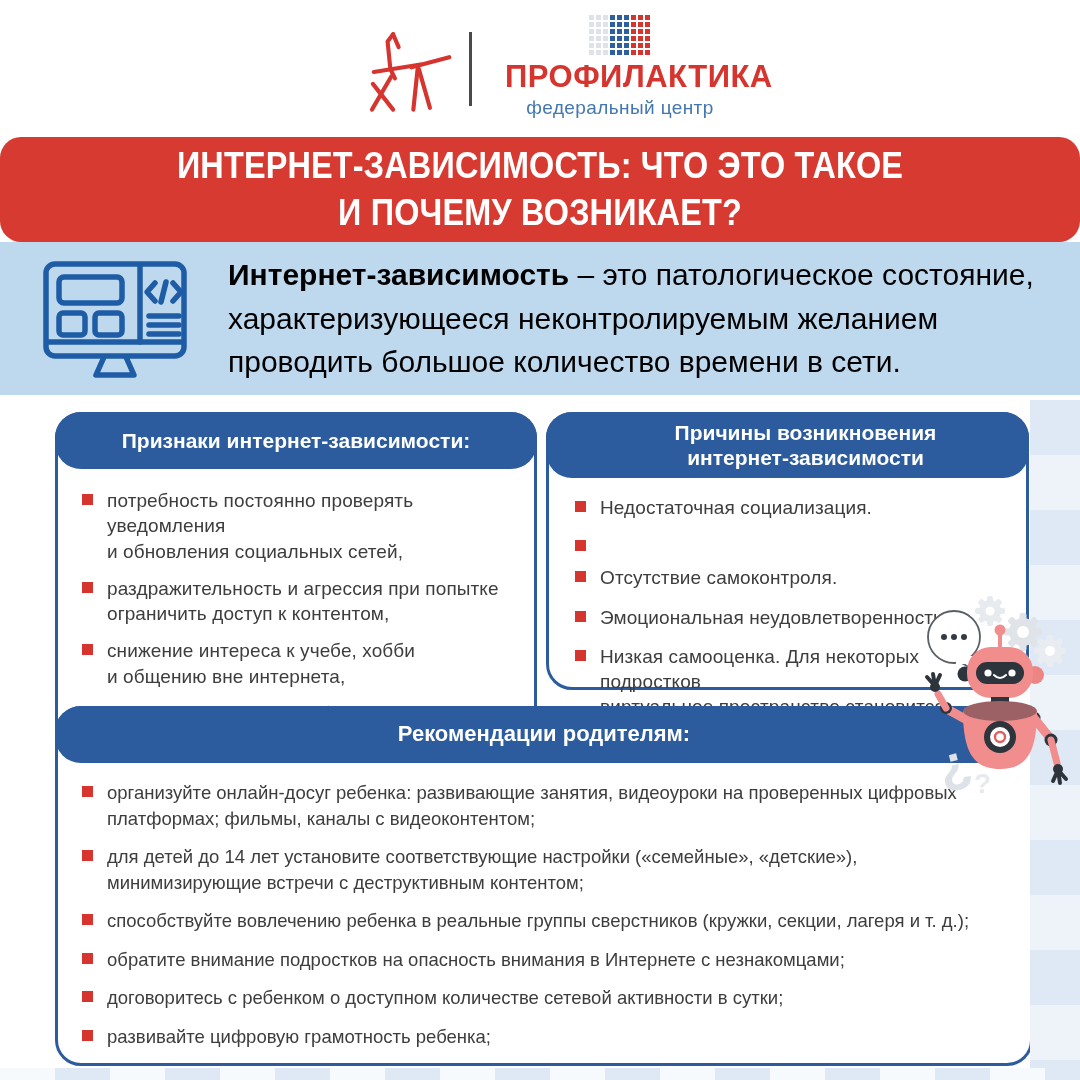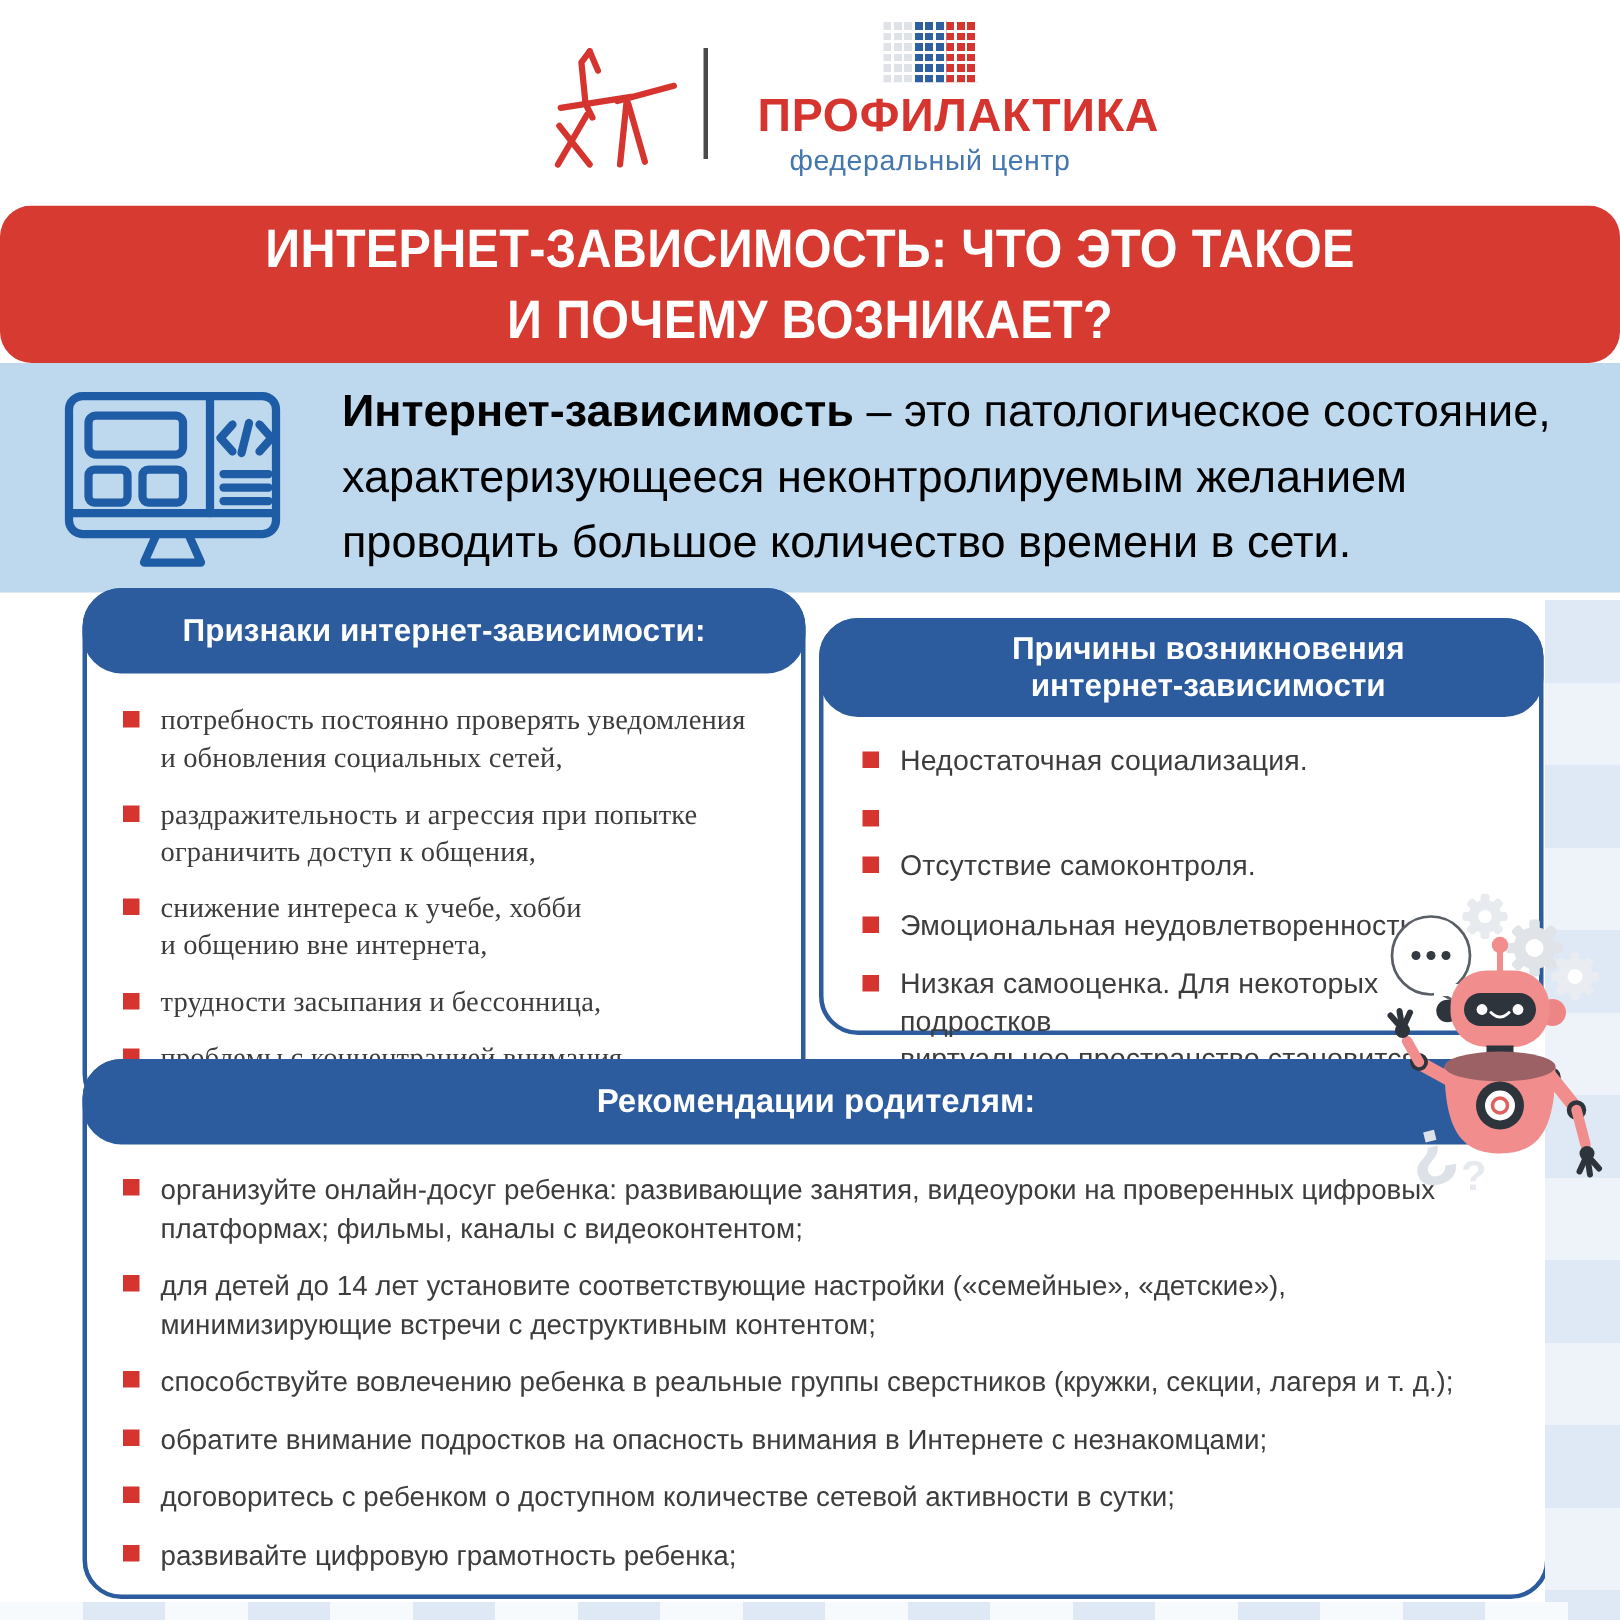--- a/index.html
+++ b/index.html
@@ -40,29 +40,29 @@
   .def-text { font-size:30px; color:#000000; line-height:1.45; white-space:pre-line; }
   .def-text b { font-weight:700; }
 
   
   .card { position:absolute; background:#ffffff; border:3px solid #2c5c9d; border-radius:26px; }
   .card-header {
     margin:-3px; background:#2c5c9d; border-radius:26px;
     display:flex; align-items:center; justify-content:center; text-align:center;
     color:#ffffff; font-weight:700; white-space:pre-line; line-height:1.2;
   }
-  .card-signs  { left:55px; top:392px; width:482px; height:350px; }
+  .card-signs  { left:55px; top:412px; width:482px; height:350px; }
   .card-causes { left:546px; top:412px; width:483px; height:278px; }
   .card-reco   { left:55px; top:706px; width:978px; height:360px; }
   .card-signs  .card-header { height:57px; font-size:21px; }
   .card-causes .card-header { height:66px; font-size:21px;padding-left:36px; }
   .card-reco   .card-header { height:57px; font-size:22px; }
 
   ul.items { list-style:none; }
-  .card-signs  ul.items { padding:22px 6px 0 24px;font-family:Liberation Serif, serif; }
+  .card-signs  ul.items { padding:22px 6px 0 24px; }
   .card-causes ul.items { padding:20px 14px 0 26px; }
   .card-reco   ul.items { padding:20px 26px 0 24px; }
   ul.items li { display:flex; align-items:flex-start; }
   .card-signs  li { margin-bottom:12px; }
   .card-causes li { margin-bottom:14px; }
   .card-reco   li { margin-bottom:13px; }
   .bullet { flex:none; width:11px; height:11px; background:#d6352f; margin:6px 14px 0 0; }
   .li-text { font-size:19px; color:#3d3d3d; line-height:1.33; white-space:pre-line; letter-spacing:0.1px; }
   .card-reco .li-text { font-size:18.5px; letter-spacing:0; line-height:1.38; }
 
@@ -142,21 +142,21 @@
     <div class="card-header">Признаки интернет-зависимости:</div>
     <ul class="items">
       <li>
           <span class="bullet"></span>
           <span class="li-text">потребность постоянно проверять уведомления
 и обновления социальных сетей,</span>
         </li>
       <li>
           <span class="bullet"></span>
           <span class="li-text">раздражительность и агрессия при попытке
-ограничить доступ к общения,</span>
+ограничить доступ к контентом,</span>
         </li>
       <li>
           <span class="bullet"></span>
           <span class="li-text">снижение интереса к учебе, хобби
 и общению вне интернета,</span>
         </li>
       <li>
           <span class="bullet"></span>
           <span class="li-text">трудности засыпания и бессонница,</span>
         </li>

